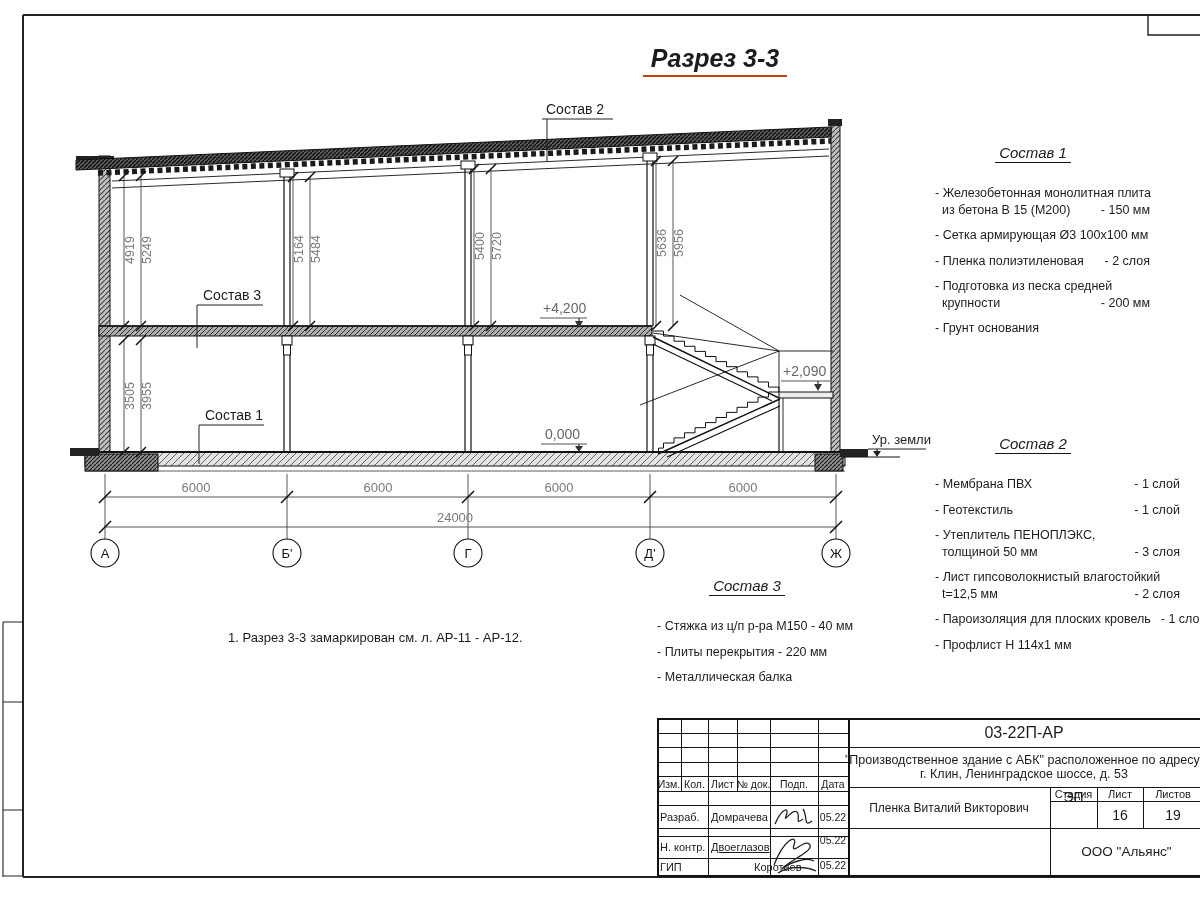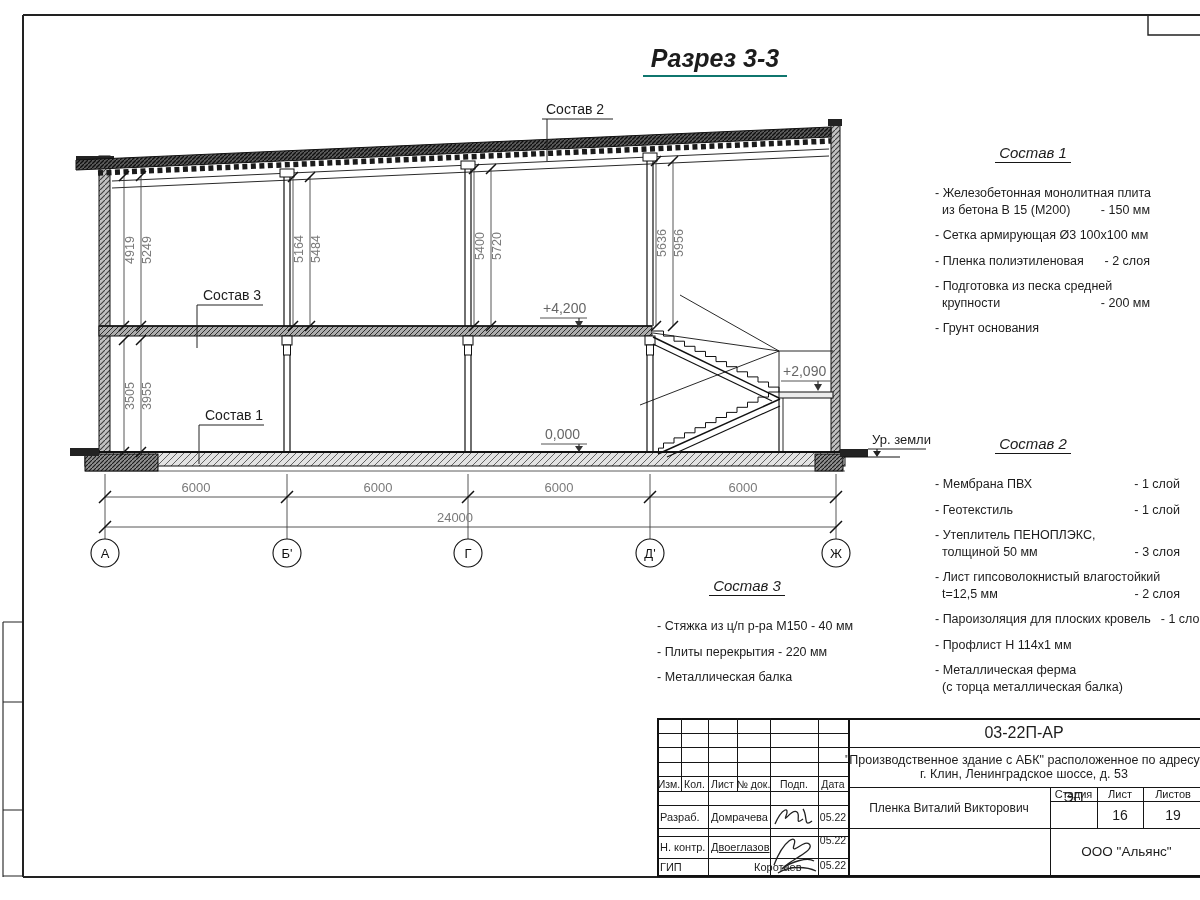--- a/index.html
+++ b/index.html
@@ -2,21 +2,21 @@
 <html><head>
 <meta charset="utf-8">
 <style>
   html,body{margin:0;padding:0;background:#fff;}
   #page{position:relative;width:1200px;height:900px;background:#fff;overflow:hidden;
         font-family:"Liberation Sans",sans-serif;color:#1c1c1c;}
   #blueprint{position:absolute;left:0;top:0;}
 
   .drawing-title{position:absolute;left:600px;top:44px;width:230px;text-align:center;}
   .drawing-title span{display:inline-block;font-style:italic;font-weight:600;font-size:25px;
-        padding:0 8px 2px 8px;border-bottom:2px solid #0f766e;}
+        padding:0 8px 2px 8px;border-bottom:2px solid #c2410c;}
 
   .comp{position:absolute;}
   .comp-h{font-style:italic;font-size:15px;width:180px;text-align:center;}
   .comp-h span{display:inline-block;border-bottom:1.2px solid #161616;padding:0 4px 1px 4px;}
   .comp-list{margin-top:22px;}
   .comp-item{margin-bottom:9px;}
   .comp-line{display:flex;white-space:nowrap;line-height:16.5px;font-size:12.5px;}
   .comp-line.ind{padding-left:7px;}
   .comp-val{margin-left:auto;padding-left:10px;}
 
@@ -303,28 +303,20 @@
           <div class="comp-line">
             <span>- Пароизоляция для плоских кровель</span>
             <span class="comp-val">- 1 слой</span>
           </div>
         </div>
         <div class="comp-item">
           <div class="comp-line">
             <span>- Профлист Н 114х1 мм</span>
           </div>
         </div>
-        <div class="comp-item">
-          <div class="comp-line">
-            <span>- Металлическая ферма</span>
-          </div>
-          <div class="comp-line ind">
-            <span>(с торца металлическая балка)</span>
-          </div>
-        </div>
       </div>
 </div>
 
 <div class="comp" style="left:657px;top:577px;width:215px;">
   <div class="comp-h"><span>Состав 3</span></div>
   <div class="comp-list">
         <div class="comp-item">
           <div class="comp-line">
             <span>- Стяжка из ц/п р-ра М150 - 40 мм</span>
           </div>
@@ -335,20 +327,21 @@
           </div>
         </div>
         <div class="comp-item">
           <div class="comp-line">
             <span>- Металлическая балка</span>
           </div>
         </div>
       </div>
 </div>
 
+<div class="note">1. Разрез 3-3 замаркирован см. л. АР-11 - АР-12.</div>
 
 <div class="stamp">
 
   <div class="hl bold" style="top:0;left:0;width:546px;height:2px;"></div>
   <div class="hl" style="top:15px;left:0;width:191px;"></div>
   <div class="hl" style="top:29px;left:0;width:546px;"></div>
   <div class="hl" style="top:44px;left:0;width:191px;"></div>
   <div class="hl" style="top:58px;left:0;width:191px;"></div>
   <div class="hl" style="top:73px;left:0;width:191px;"></div>
   <div class="hl" style="top:69px;left:191px;width:355px;"></div>

